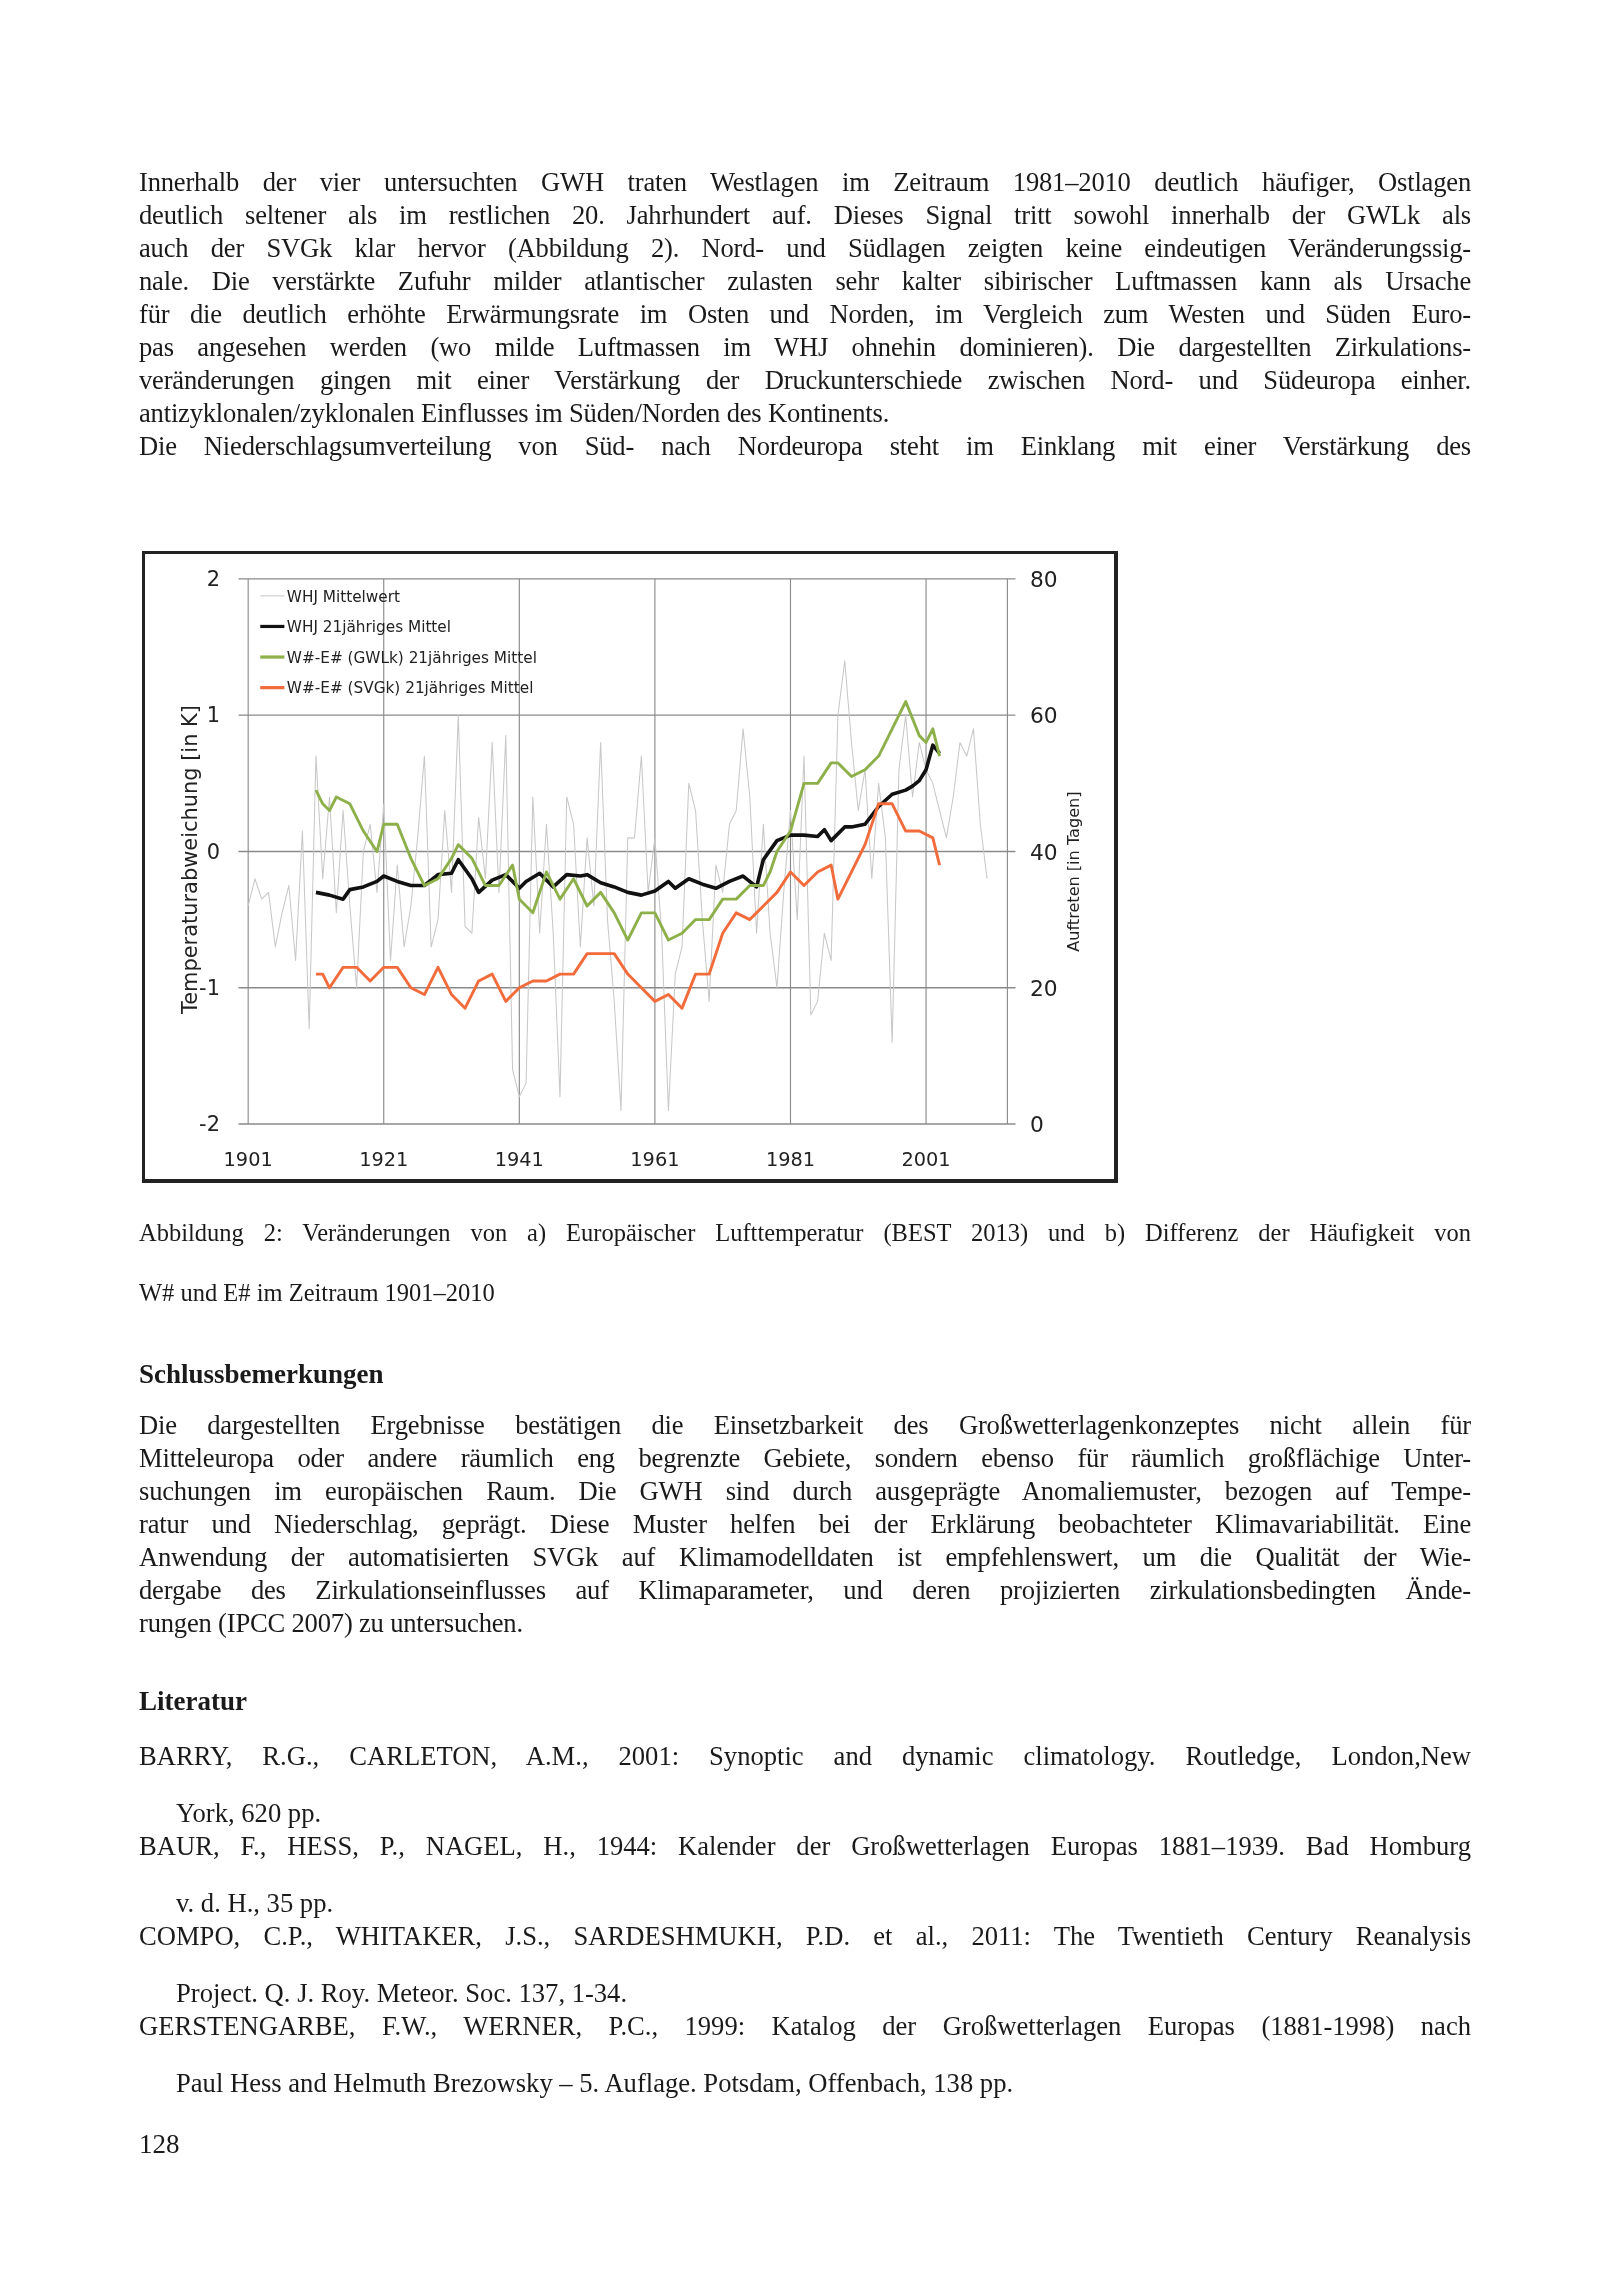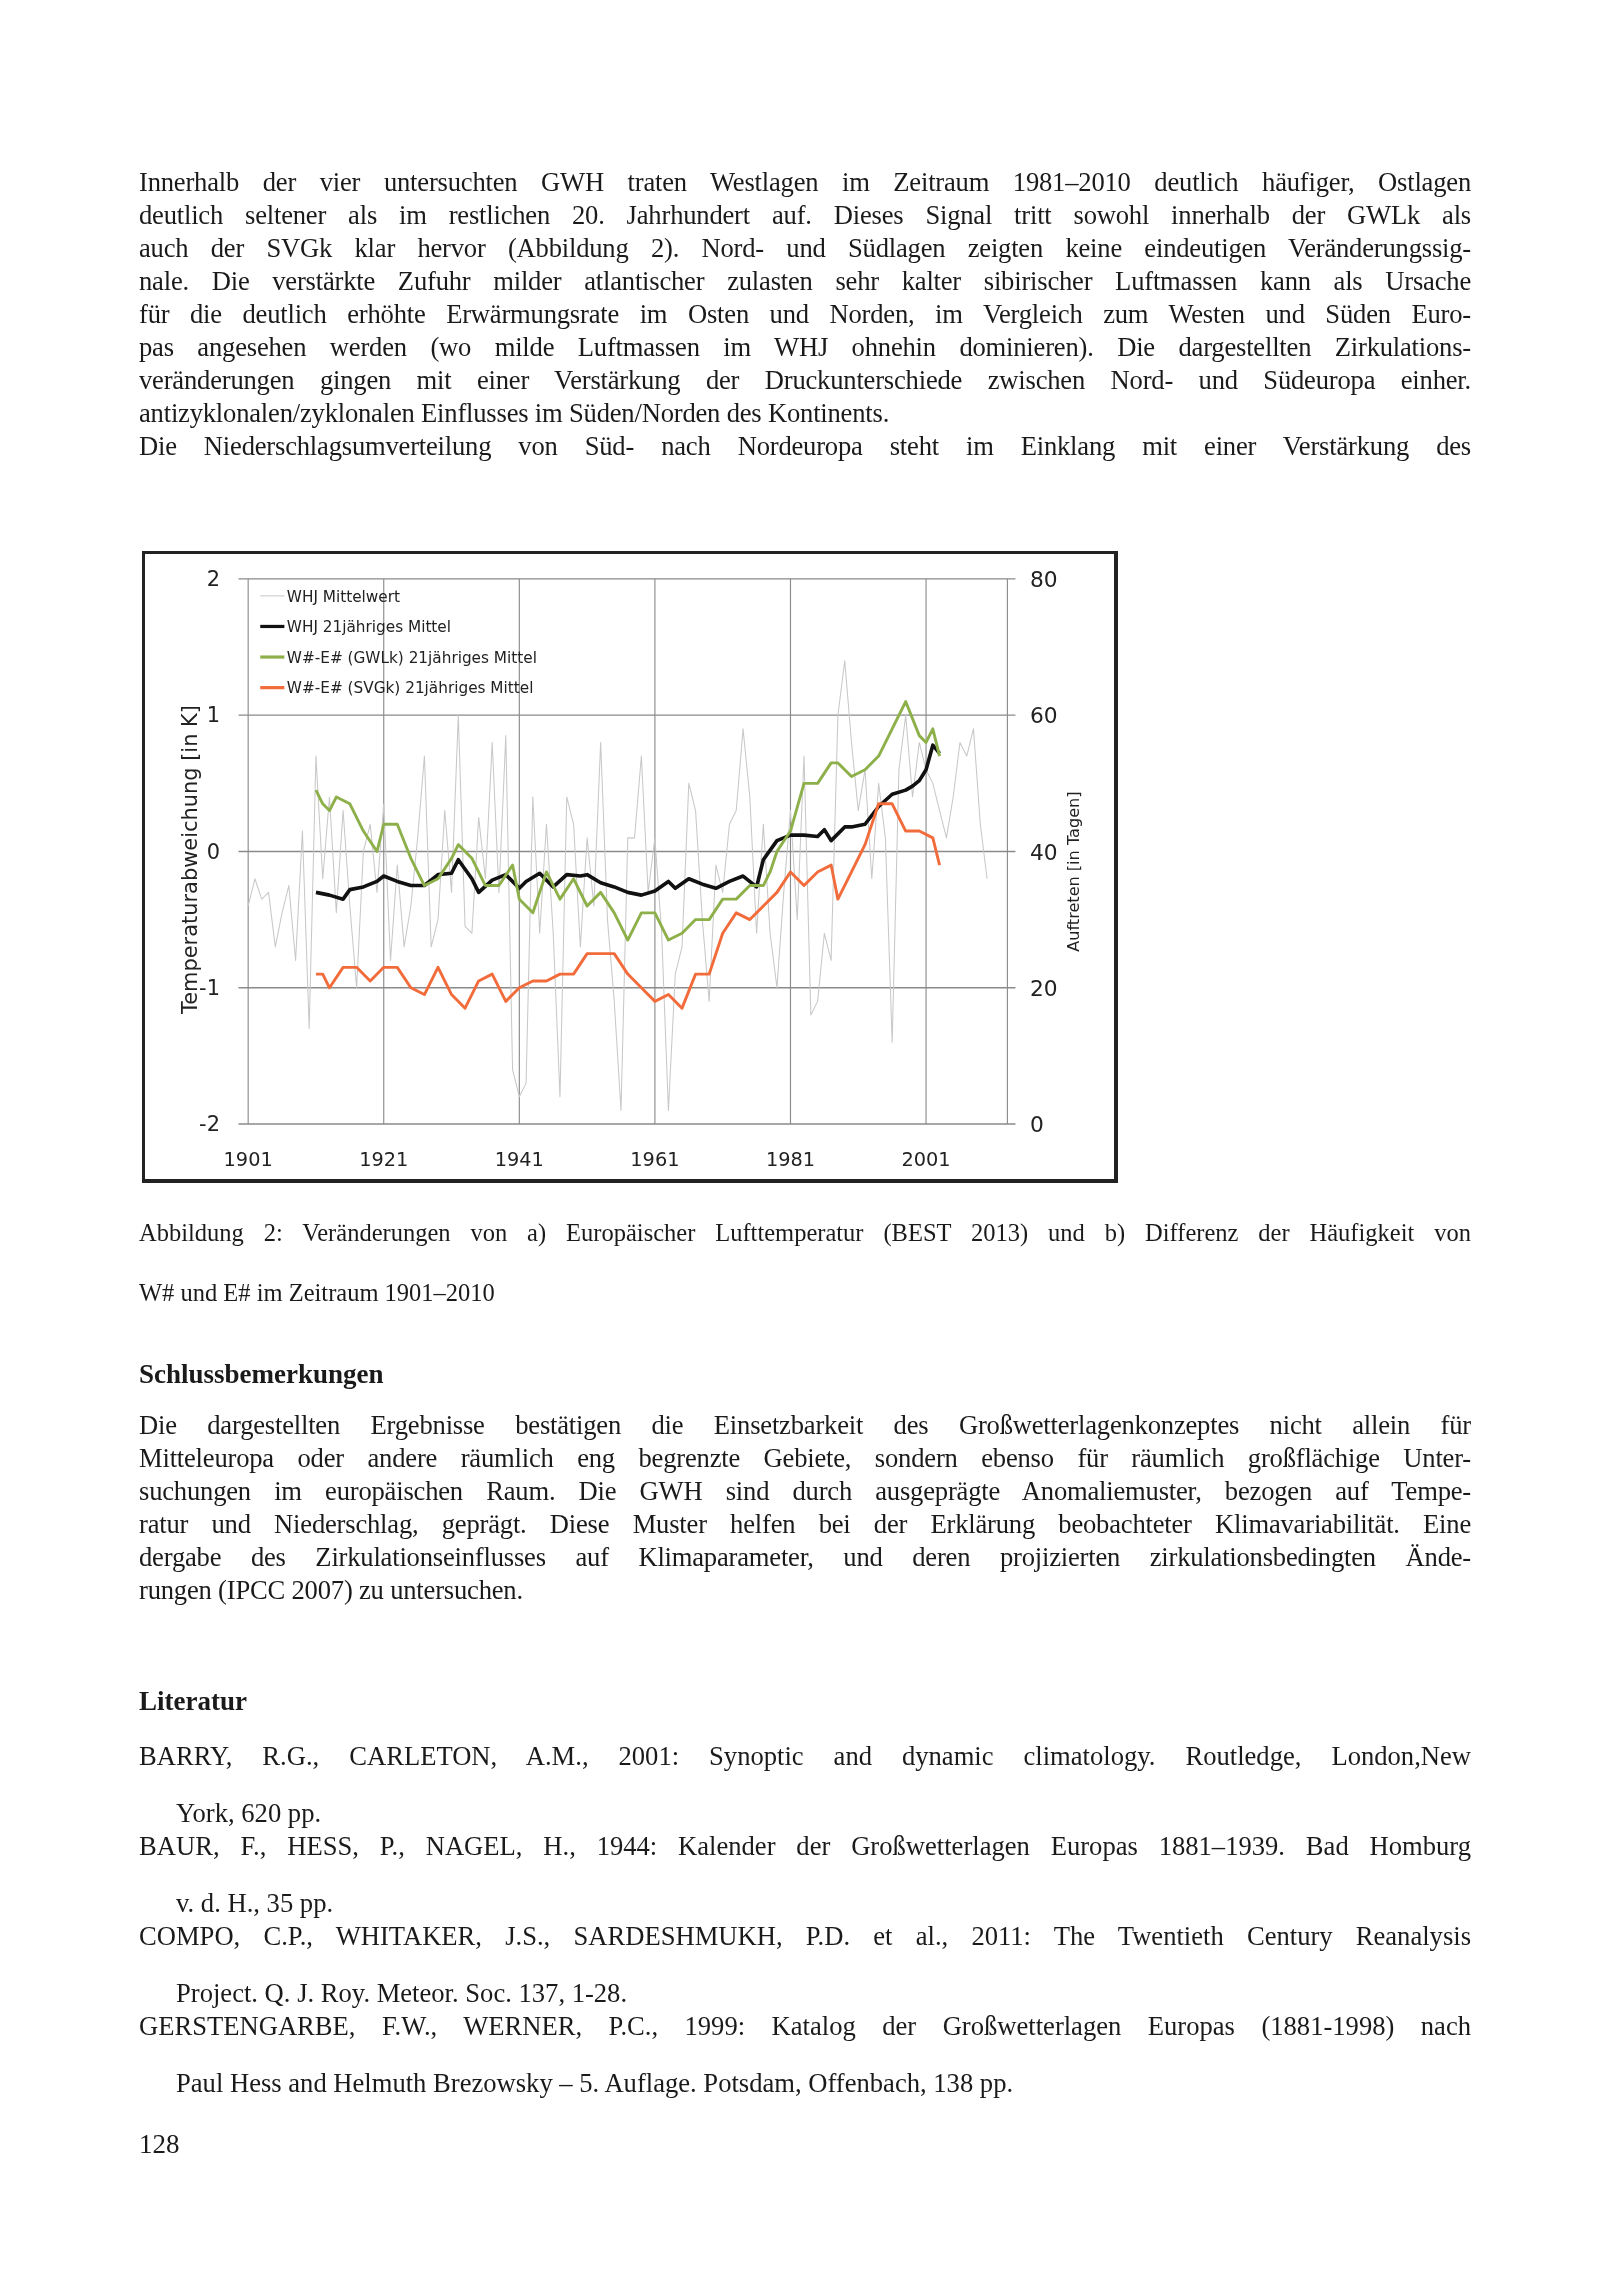--- a/index.html
+++ b/index.html
@@ -60,38 +60,39 @@
     <span class="line last">W# und E# im Zeitraum 1901–2010</span>
   </div>
 
   <div class="heading" style="top:1358px">Schlussbemerkungen</div>
 
   <div class="para" style="top:1409px">
     <span class="line">Die dargestellten Ergebnisse bestätigen die Einsetzbarkeit des Großwetterlagenkonzeptes nicht allein für</span>
     <span class="line">Mitteleuropa oder andere räumlich eng begrenzte Gebiete, sondern ebenso für räumlich großflächige Unter-</span>
     <span class="line">suchungen im europäischen Raum. Die GWH sind durch ausgeprägte Anomaliemuster, bezogen auf Tempe-</span>
     <span class="line">ratur und Niederschlag, geprägt. Diese Muster helfen bei der Erklärung beobachteter Klimavariabilität. Eine</span>
+    <span class="line">Anwendung der automatisierten SVGk auf Klimamodelldaten ist empfehlenswert, um die Qualität der Wie-</span>
     <span class="line">dergabe des Zirkulationseinflusses auf Klimaparameter, und deren projizierten zirkulationsbedingten Ände-</span>
     <span class="line last">rungen (IPCC 2007) zu untersuchen.</span>
   </div>
 
   <div class="heading" style="top:1685px">Literatur</div>
 
   <div class="refs" style="top:1740px">
     <div class="ref">
       <span class="first">BARRY, R.G., CARLETON, A.M., 2001: Synoptic and dynamic climatology. Routledge, London,New</span>
       <span class="cont">York, 620 pp.</span>
     </div>
     <div class="ref">
       <span class="first">BAUR, F., HESS, P., NAGEL, H., 1944: Kalender der Großwetterlagen Europas 1881–1939. Bad Homburg</span>
       <span class="cont">v. d. H., 35 pp.</span>
     </div>
     <div class="ref">
       <span class="first">COMPO, C.P., WHITAKER, J.S., SARDESHMUKH, P.D. et al., 2011: The Twentieth Century Reanalysis</span>
-      <span class="cont">Project. Q. J. Roy. Meteor. Soc. 137, 1-28.</span>
+      <span class="cont">Project. Q. J. Roy. Meteor. Soc. 137, 1-34.</span>
     </div>
     <div class="ref">
       <span class="first">GERSTENGARBE, F.W., WERNER, P.C., 1999: Katalog der Großwetterlagen Europas (1881-1998) nach</span>
       <span class="cont">Paul Hess and Helmuth Brezowsky – 5. Auflage. Potsdam, Offenbach, 138 pp.</span>
     </div>
   </div>
 
   <div class="pagenum">128</div>
 </div>
 

